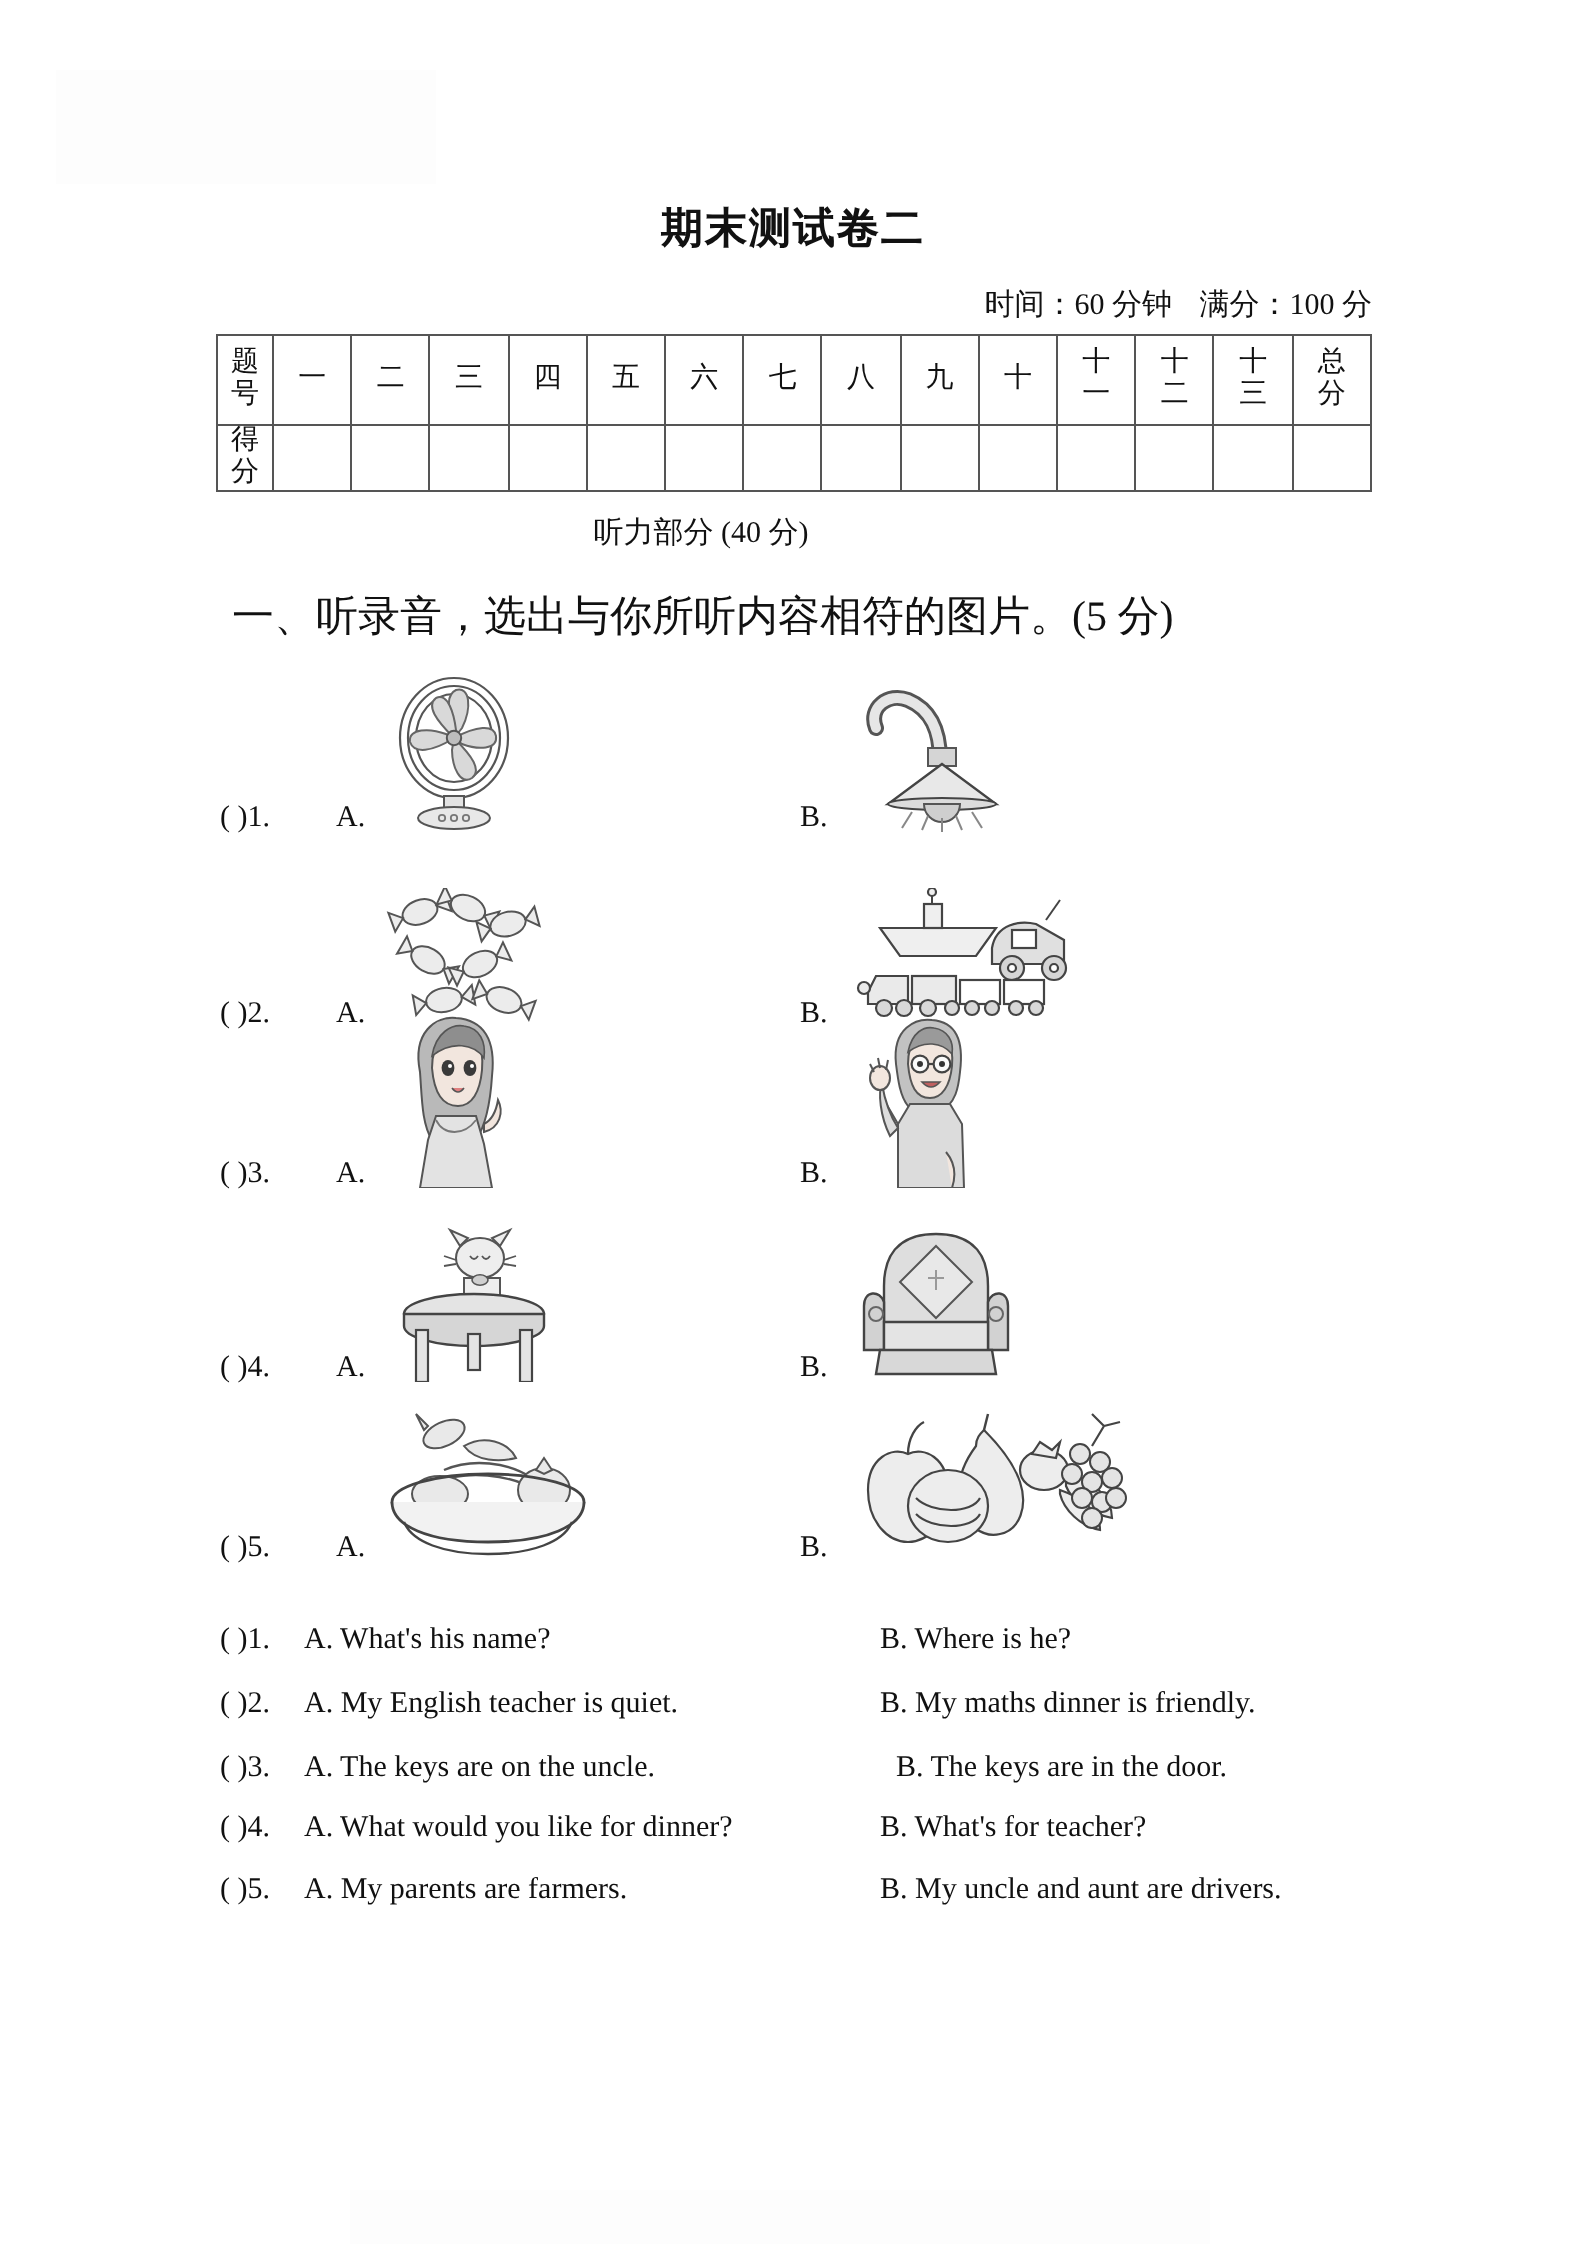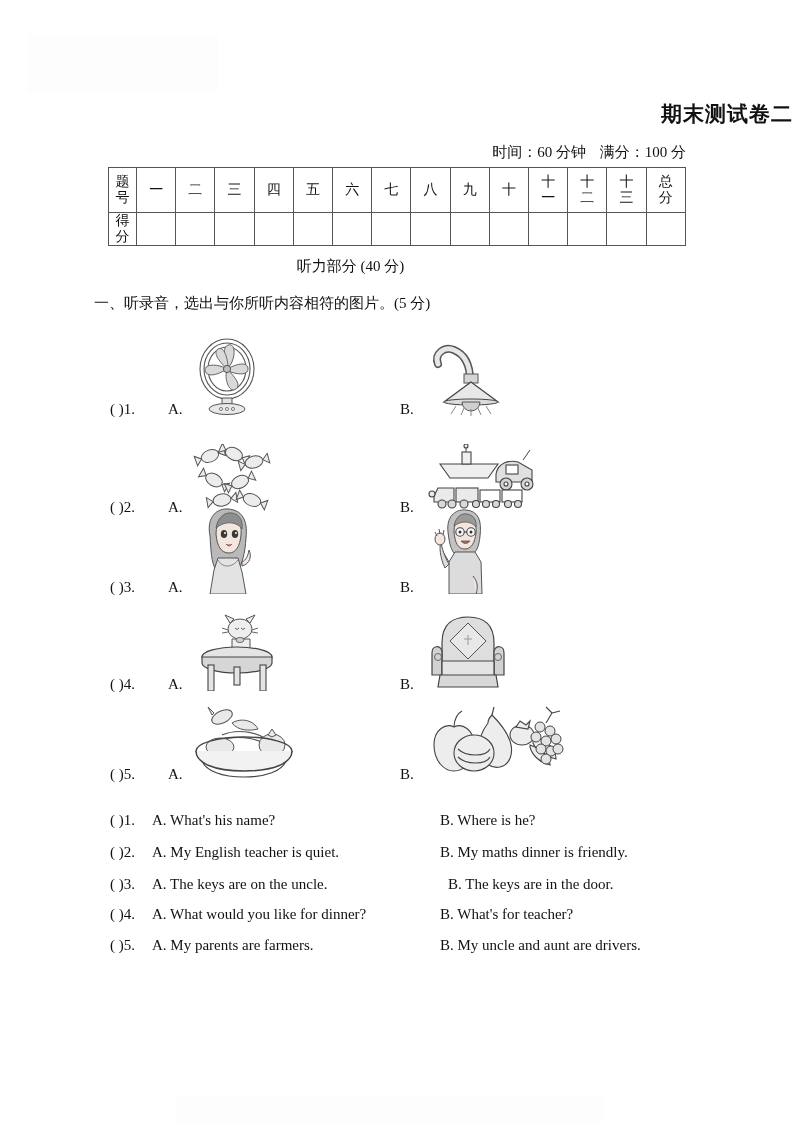--- a/index.html
+++ b/index.html
@@ -32,21 +32,21 @@
     width: 793px;
     height: 1122px;
   }
 
   
   .doc-title {
     position: absolute;
     left: 0;
     top: 100px;
     width: 793px;
-    text-align: right;
+    text-align: center;
     font-family: "DejaVu Sans", "Liberation Sans", sans-serif;
     font-size: 21px;
     font-weight: bold;
     letter-spacing: 1px;
   }
 
   
   .meta-line {
     position: absolute;
     right: 107px;
@@ -88,22 +88,22 @@
     left: 0;
     width: 701px;
     text-align: center;
     font-size: 15px;
   }
   #part-listening { top: 257px; }
 
   
   .section-instruction {
     position: absolute;
-    left: 94px;
-    font-size: 15px;
+    left: 116px;
+    font-size: 21px;
     white-space: nowrap;
   }
   #sec1-instruction { top: 294px; }
   #sec2-instruction { top: 781px; }
 
   
   .pic-question {
     position: absolute;
     left: 110px;
     width: 600px;

